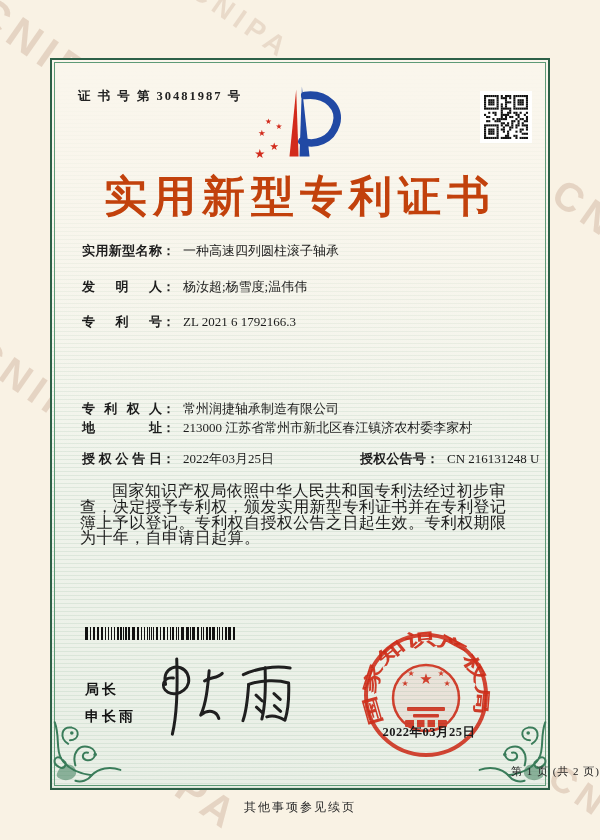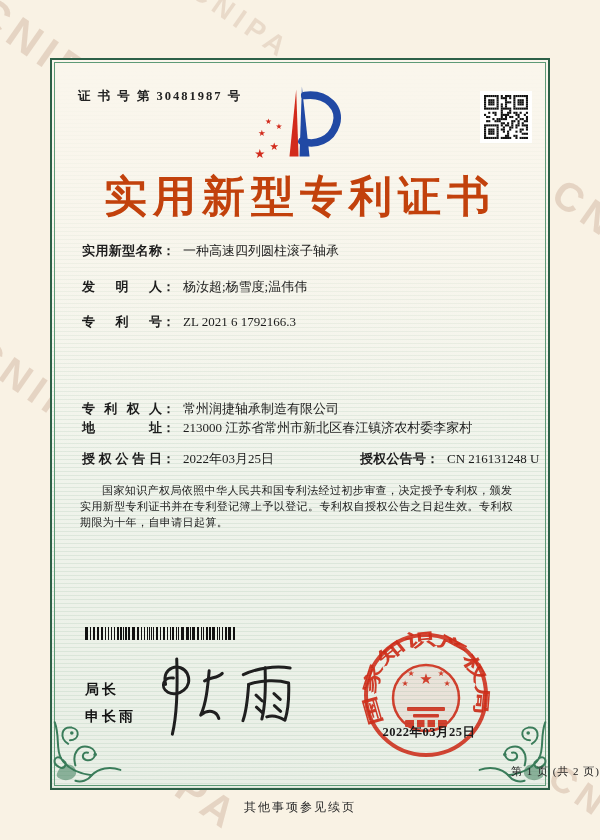--- a/index.html
+++ b/index.html
@@ -36,21 +36,21 @@
   .title{position:absolute; left:0; top:168px; width:100%; text-align:center;
          font-size:43px; font-weight:700; letter-spacing:6px; color:#c2410c;}
   
   .row{position:absolute; left:82px; width:450px; font-size:13px; line-height:18px; white-space:nowrap;}
   .row .lbl{display:inline-block; width:80px; font-weight:700; text-align:justify; text-align-last:justify; vertical-align:top;}
   .row .colon{font-weight:700;}
   .row .val{margin-left:8px; font-weight:500;}
   .row .pair2{position:absolute; left:230px; top:0;margin-left:48px;}
   
   .body-text{position:absolute; left:80px; top:483px; width:442px;
-    font-size:11px; line-height:15.8px; letter-spacing:.4px; color:#1b1b1b;}
+    font-size:16px; line-height:15.8px; letter-spacing:.4px; color:#1b1b1b;}
   .body-text p{margin:0; text-indent:2em;}
   
   .barcode{position:absolute; left:85px; top:627px; width:155px; height:13px;}
   .director{position:absolute; left:85px; top:676px;
     font-family:Liberation Sans, sans-serif;
     font-size:14px; font-weight:700; letter-spacing:3px; line-height:27px; color:#141414;}
   .signature{position:absolute; left:148px; top:652px; width:170px; height:85px; transform:rotate(-2deg);}
   .seal{position:absolute; left:355px; top:624px; width:142px; height:142px; mix-blend-mode:multiply;}
   .seal-date{position:absolute; left:366px; top:724px; width:126px; text-align:center;
     font-size:12.5px; color:#1a1a1a; font-weight:600; letter-spacing:.5px; z-index:5;}

